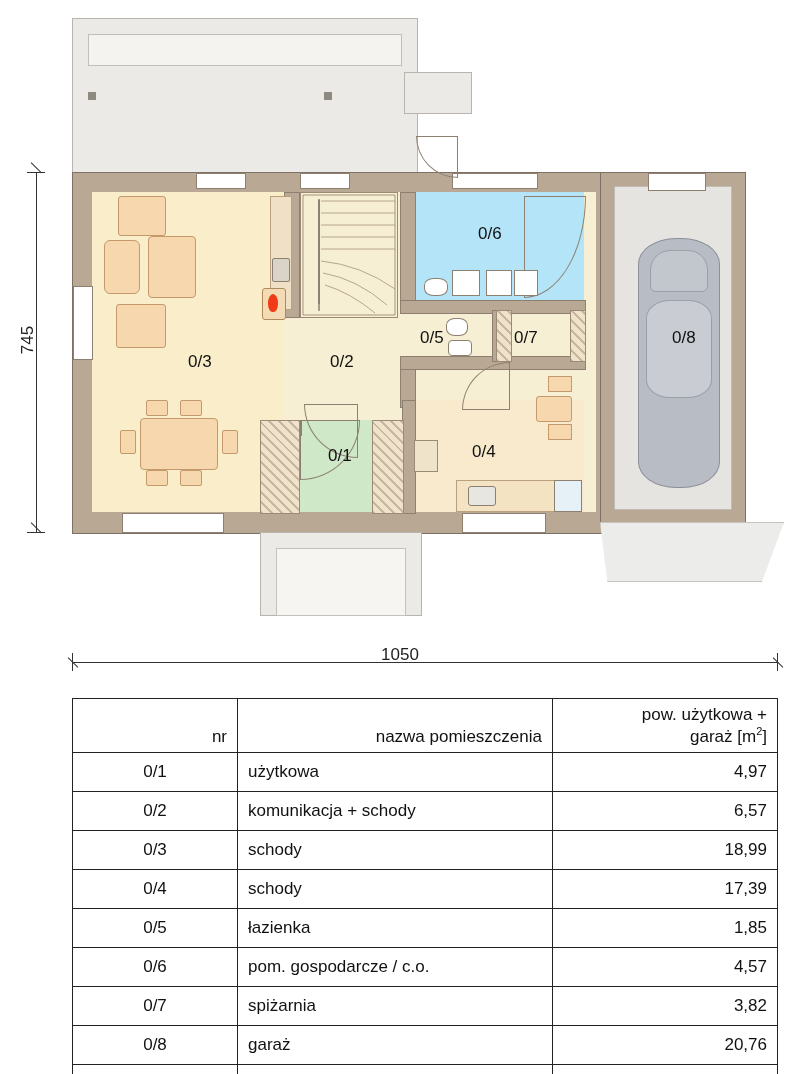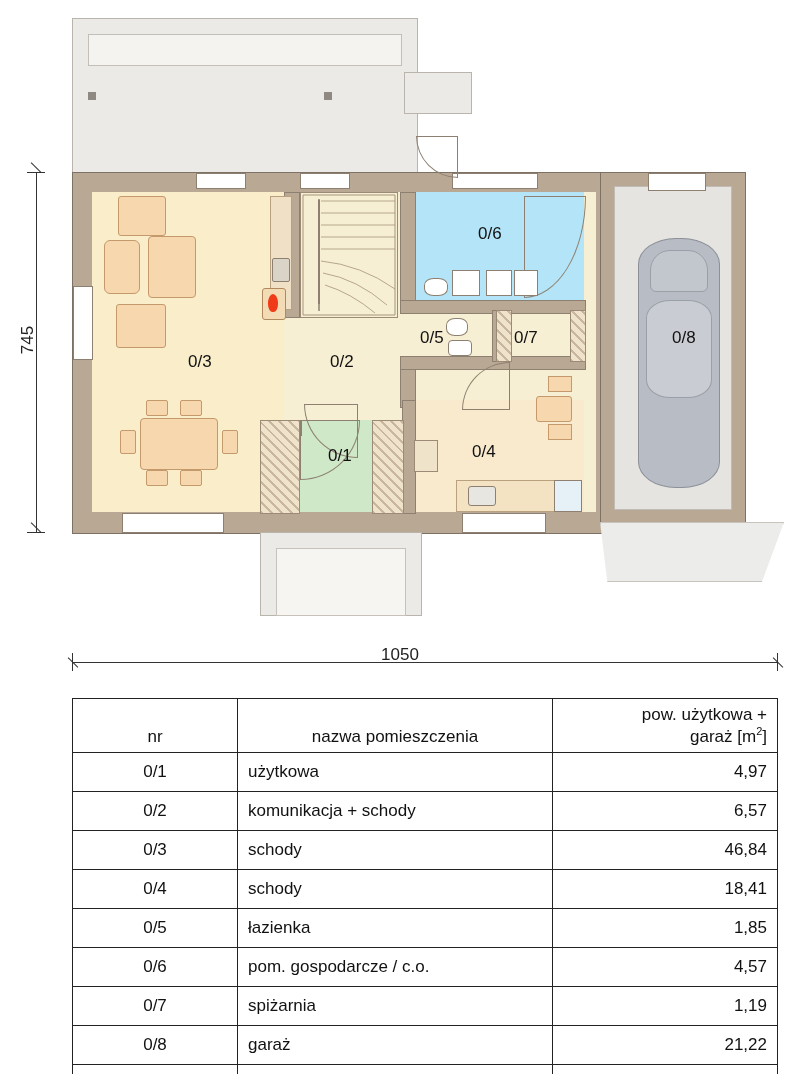--- a/index.html
+++ b/index.html
@@ -280,21 +280,21 @@
   }
   table.legend th, table.legend td {
     border: 1px solid #222;
     padding: 5px 10px;
     height: 28px;
     font-weight: normal;
   }
   .col-nr { width: 140px; text-align: center; }
   .col-name { text-align: left; }
   .col-area { width: 204px; text-align: right; }
-  .hdr-nr { text-align: center; vertical-align: bottom; padding-bottom: 8px; }
+  .hdr-nr { text-align: right; vertical-align: bottom; padding-bottom: 8px; }
   .hdr-area { line-height: 1.25; }
   .total td { font-weight: bold; }
   .total .col-nr { text-align: left; padding-left: 14px; }
   sup { font-size: 11px; }
 </style>
 </head>
 <body>
 
 <div id="plan">
 
@@ -452,46 +452,46 @@
           <td class="col-area">4,97</td>
         </tr>
         <tr>
           <td class="col-nr">0/2</td>
           <td class="col-name">komunikacja + schody</td>
           <td class="col-area">6,57</td>
         </tr>
         <tr>
           <td class="col-nr">0/3</td>
           <td class="col-name">schody</td>
-          <td class="col-area">46,84</td>
+          <td class="col-area">18,99</td>
         </tr>
         <tr>
           <td class="col-nr">0/4</td>
           <td class="col-name">schody</td>
-          <td class="col-area">18,41</td>
+          <td class="col-area">17,39</td>
         </tr>
         <tr>
           <td class="col-nr">0/5</td>
           <td class="col-name">łazienka</td>
           <td class="col-area">1,85</td>
         </tr>
         <tr>
           <td class="col-nr">0/6</td>
           <td class="col-name">pom. gospodarcze / c.o.</td>
           <td class="col-area">4,57</td>
         </tr>
         <tr>
           <td class="col-nr">0/7</td>
           <td class="col-name">spiżarnia</td>
-          <td class="col-area">1,19</td>
+          <td class="col-area">3,82</td>
         </tr>
         <tr>
           <td class="col-nr">0/8</td>
           <td class="col-name">garaż</td>
-          <td class="col-area">21,22</td>
+          <td class="col-area">20,76</td>
         </tr>
         <tr class="total">
           <td class="col-nr">Razem</td>
           <td class="col-name"></td>
           <td class="col-area">79,67</td>
         </tr>
       </tbody>
   </table>
 </div>
 

